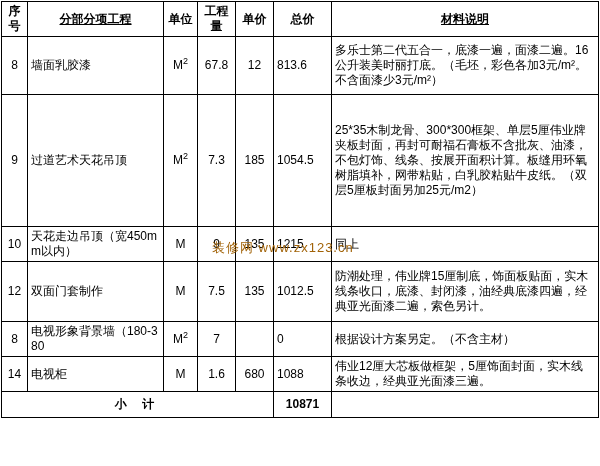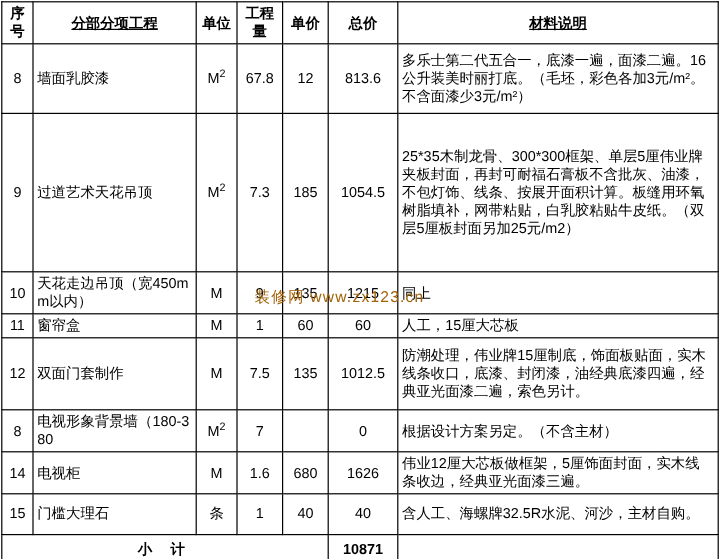--- a/index.html
+++ b/index.html
@@ -39,21 +39,21 @@
     font-weight: bold;
     font-size: 13px;
     line-height: 15px;
     padding: 3px 2px;
   }
   .c-idx { width: 26px; text-align: center; }
   .c-name { width: 136px; text-align: left; padding-left: 5px; }
   .c-unit { width: 34px; text-align: center; }
   .c-qty  { width: 38px; text-align: center; }
   .c-price{ width: 38px; text-align: center; }
-  .c-total{ width: 58px; text-align: center; }
+  .c-total{ width: 58px; }
   .c-desc { text-align: left; padding-left: 5px; vertical-align: top; }
   td.c-desc { line-height: 16px; }
   .center { text-align: center; text-decoration: underline; }
   .desc-mid { vertical-align: middle; }
   sup { font-size: 9px; vertical-align: super; line-height: 0; }
   .sum-row td {
     font-weight: bold;
   }
   .sum-label {
     text-align: center;
@@ -127,29 +127,20 @@
       <tr style="height:34px">
         <td class="c-idx">10</td>
         <td class="c-name">天花走边吊顶（宽450mm以内）</td>
         <td class="c-unit"><span>M</span><sup></sup></td>
         <td class="c-qty">9</td>
         <td class="c-price">135</td>
         <td class="c-total">1215</td>
         <td class="c-desc desc-mid">同上</td>
       </tr>
 
-      <tr style="height:20px">
-        <td class="c-idx">11</td>
-        <td class="c-name">窗帘盒</td>
-        <td class="c-unit"><span>M</span><sup></sup></td>
-        <td class="c-qty">1</td>
-        <td class="c-price">60</td>
-        <td class="c-total">60</td>
-        <td class="c-desc desc-mid">人工，15厘大芯板</td>
-      </tr>
 
       <tr style="height:60px">
         <td class="c-idx">12</td>
         <td class="c-name">双面门套制作</td>
         <td class="c-unit"><span>M</span><sup></sup></td>
         <td class="c-qty">7.5</td>
         <td class="c-price">135</td>
         <td class="c-total">1012.5</td>
         <td class="c-desc">防潮处理，伟业牌15厘制底，饰面板贴面，实木线条收口，底漆、封闭漆，油经典底漆四遍，经典亚光面漆二遍，索色另计。</td>
       </tr>
@@ -163,33 +154,24 @@
         <td class="c-total">0</td>
         <td class="c-desc desc-mid">根据设计方案另定。（不含主材）</td>
       </tr>
 
       <tr style="height:20px">
         <td class="c-idx">14</td>
         <td class="c-name">电视柜</td>
         <td class="c-unit"><span>M</span><sup></sup></td>
         <td class="c-qty">1.6</td>
         <td class="c-price">680</td>
-        <td class="c-total">1626</td>
+        <td class="c-total">1088</td>
         <td class="c-desc desc-mid">伟业12厘大芯板做框架，5厘饰面封面，实木线条收边，经典亚光面漆三遍。</td>
       </tr>
 
-      <tr style="height:34px">
-        <td class="c-idx">15</td>
-        <td class="c-name">门槛大理石</td>
-        <td class="c-unit"><span>条</span><sup></sup></td>
-        <td class="c-qty">1</td>
-        <td class="c-price">40</td>
-        <td class="c-total">40</td>
-        <td class="c-desc">含人工、海螺牌32.5R水泥、河沙，主材自购。</td>
-      </tr>
 
       <tr class="sum-row" style="height:26px">
         <td class="sum-label" colspan="5">小  计</td>
         <td class="sum-val">10871</td>
         <td></td>
       </tr>
     </tbody>
   </table>
 
   <div class="watermark">装修网 www.zx123.cn</div>

